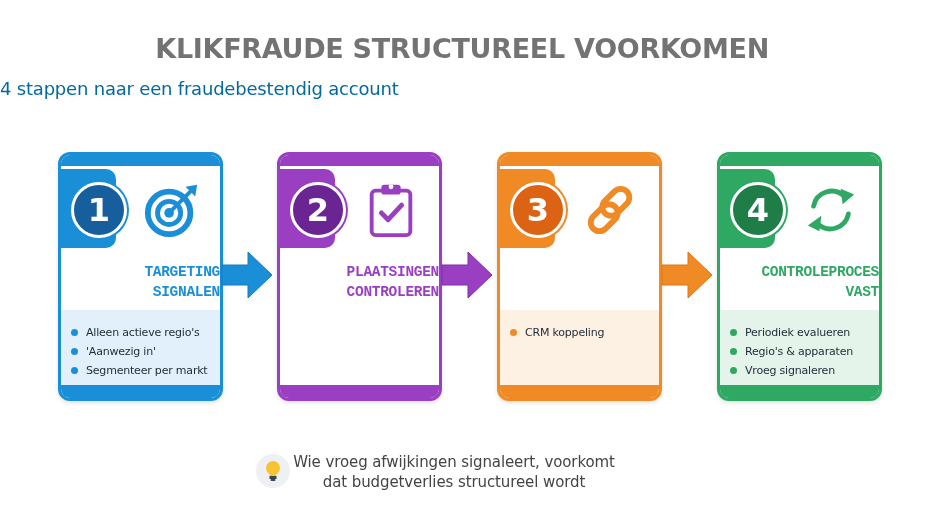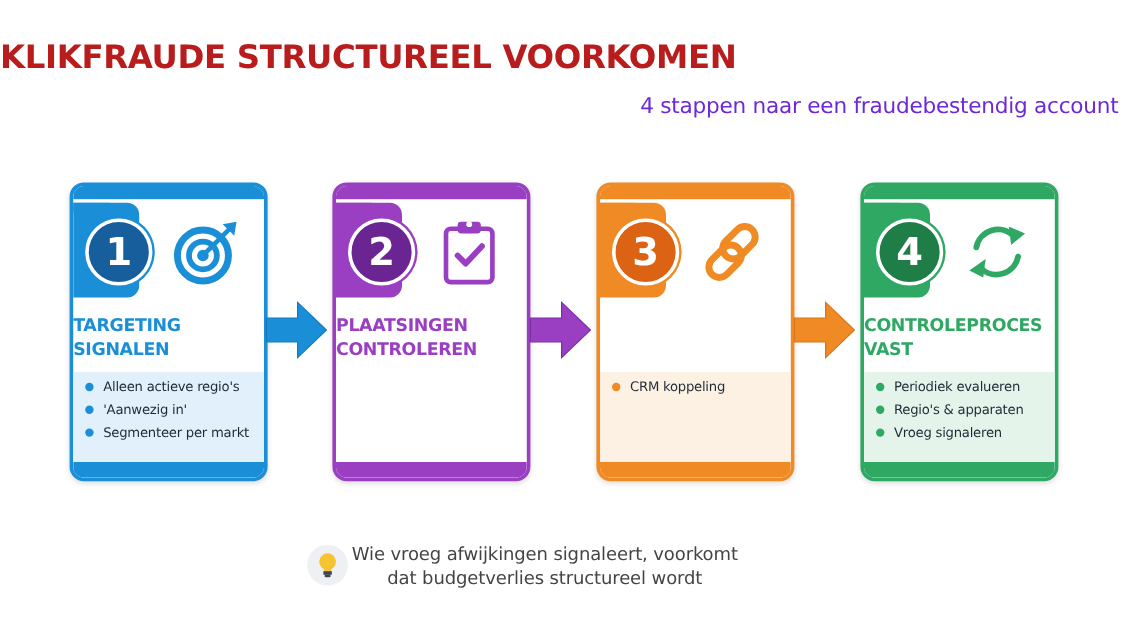--- a/index.html
+++ b/index.html
@@ -1,26 +1,26 @@
 <!DOCTYPE html>
 <html><head>
 <meta charset="utf-8">
 <style>
   * { box-sizing: border-box; margin: 0; padding: 0; }
   html, body { width: 940px; height: 517px; background: #ffffff; overflow: hidden; }
   body { font-family: "DejaVu Sans", "Liberation Sans", sans-serif; position: relative; }
 
   .title {
-    position: absolute; left: 0; top: 33px; width: 769px; text-align: left;
+    position: absolute; left: 0; top: 33px; width: 769px; text-align: right;
     font-family: "DejaVu Sans", sans-serif; font-weight: bold; font-size: 27px;
-    color: #b91c1c; letter-spacing: -0.3px;
+    color: #737373; letter-spacing: -0.3px;
   }
   .subtitle {
-    position: absolute; left: 0; top: 78px; width: 932px; text-align: right;
-    font-family: "DejaVu Sans", sans-serif; font-size: 18px; color: #6d28d9;
+    position: absolute; left: 0; top: 78px; width: 932px; text-align: left;
+    font-family: "DejaVu Sans", sans-serif; font-size: 18px; color: #0369a1;
     font-weight: normal; letter-spacing: -0.2px;
   }
 
   .card {
     position: absolute; top: 152px; width: 165px; height: 249px;
     border: 3px solid var(--c); border-radius: 12px; background: #fff;
     overflow: hidden;
     box-shadow: 0 2px 4px rgba(0,0,0,0.12);
   }
   .card .topbar { position: absolute; left: 0; top: 0; right: 0; height: 11px; background: var(--c); }
@@ -31,26 +31,26 @@
   .card .tab::after {
     content: ""; position: absolute; left: 0; top: 0; width: 30px; height: 8px; background: var(--c);
   }
   .card .num {
     position: absolute; left: 10px; top: 27px; width: 56px; height: 56px; border-radius: 50%;
     background: var(--dark); border: 3px solid #fff; box-shadow: 0 0 0 2px var(--c);
     color: #fff; font-weight: bold; font-size: 32px; text-align: center; line-height: 50px;
   }
   .card .icon { position: absolute; left: 82px; top: 26px; width: 58px; height: 58px; }
   .card .heading {
-    position: absolute; left: 0; right: 0; top: 107px; text-align: left;
-    color: var(--c); font-weight: bold; font-size: 14.5px; line-height: 20px; letter-spacing: -0.3px;
+    position: absolute; left: 0; right: 0; top: 107px; text-align: right;
+    color: var(--c); font-weight: bold; font-size: 14.5px; line-height: 20px; letter-spacing: -0.3px; font-family: Liberation Mono, monospace;
   }
   .card .list {
     position: absolute; left: 0; right: 0; top: 155px; height: 78px;
-    background: var(--light); padding: 3px 0 0 10px;
+    background: var(--light); padding: 13px 0 0 10px;
   }
   .card .list .item { display: flex; align-items: center; height: 19px; font-size: 11px; color: #1f2a36; letter-spacing: -0.2px; white-space: nowrap; }
   .card .list .dot { width: 7px; height: 7px; border-radius: 50%; background: var(--c); margin-right: 8px; flex: none; }
   .card .bottombar { position: absolute; left: 0; right: 0; bottom: 0; height: 13px; background: var(--c); }
 
   .c1 { left: 58px;  --c: #1a8fd8; --dark: #175e9c; --light: #e1f0fb; }
   .c2 { left: 277px; --c: #9a3fc2; --dark: #6a2592; --light: #f1e6f6; }
   .c3 { left: 497px; --c: #f08a24; --dark: #dc6313; --light: #fdf1e4; }
   .c4 { left: 717px; --c: #2ea863; --dark: #1f7d47; --light: #e5f4eb; }
 

